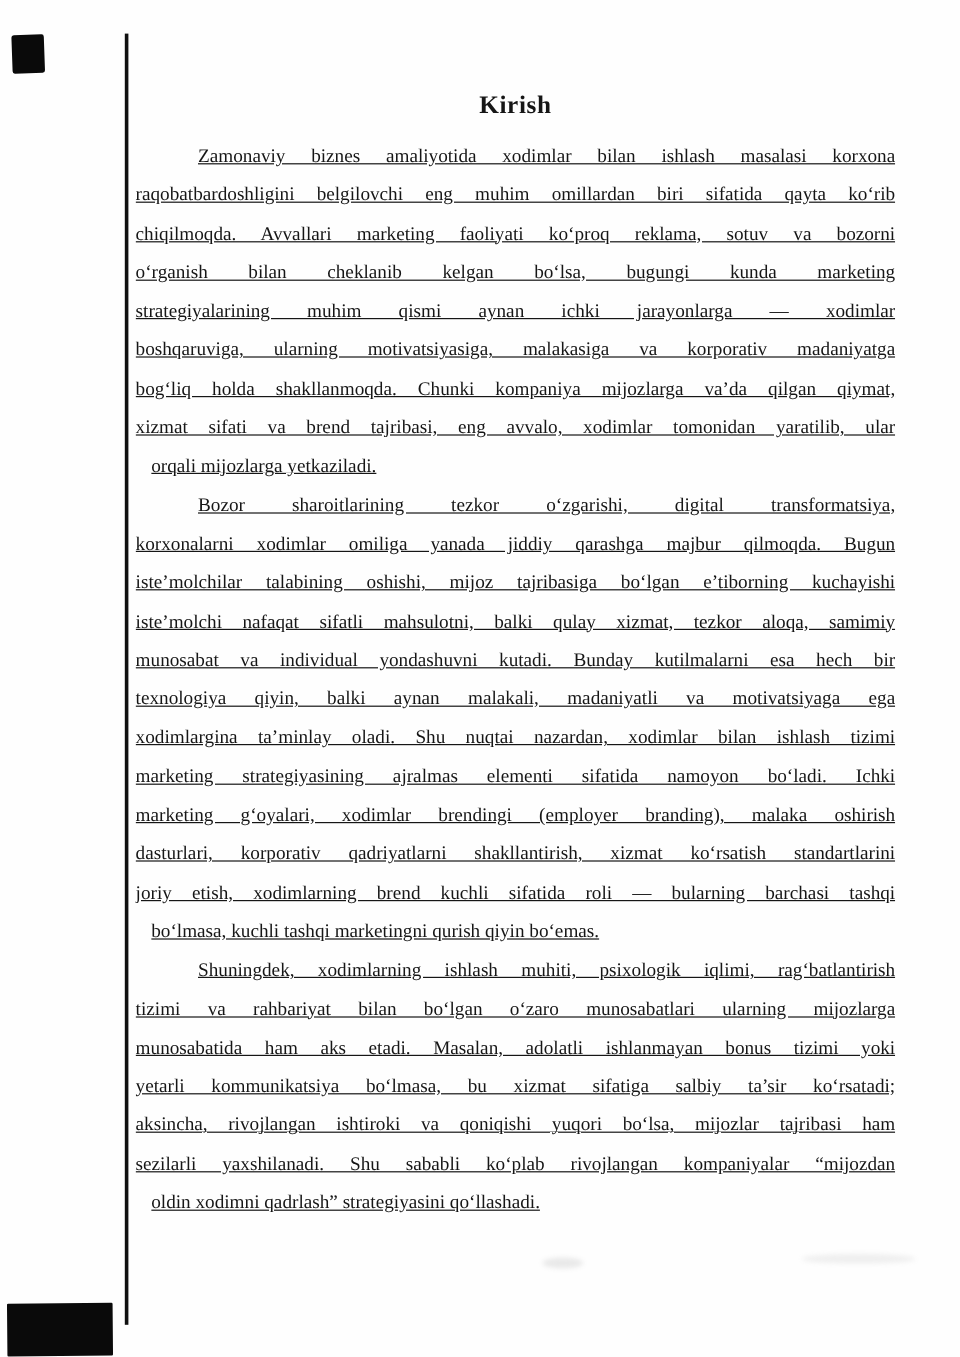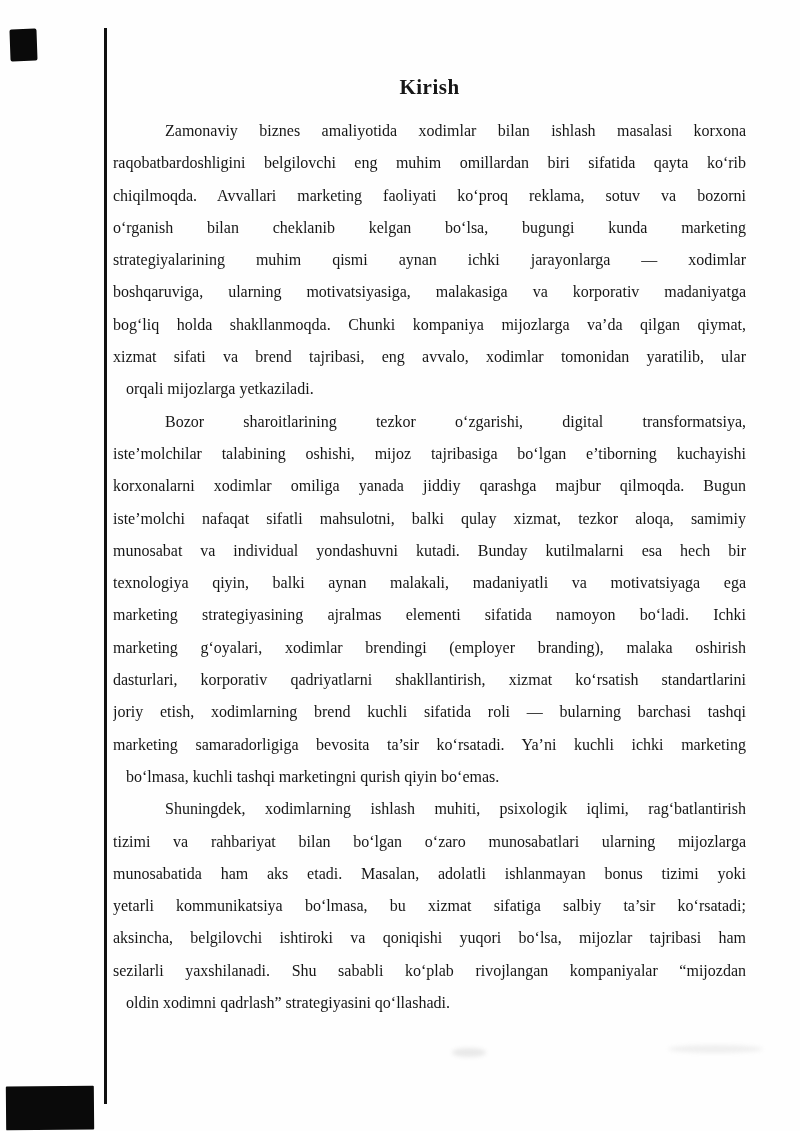--- a/index.html
+++ b/index.html
@@ -24,21 +24,21 @@
     width: 633px;
   }
   .doc-title {
     margin: 0 0 15px 0;
     font-size: 21px;
     line-height: 26px;
     font-weight: bold;
     text-align: center;
     letter-spacing: 0.5px;
   }
-  .para { margin: 0; }
+  .para { margin: 0; text-decoration: underline; }
   .line {
     font-size: 16px;
     line-height: 32.3px;
     height: 32.3px;
     overflow: hidden;
     text-align: justify;
     text-align-last: justify;
   }
   .line.first { text-indent: 52px; }
   .line.last  { text-align-last: left; margin-left: 13px; }
@@ -105,37 +105,37 @@
           <div class="line">chiqilmoqda. Avvallari marketing faoliyati ko‘proq reklama, sotuv va bozorni</div>
           <div class="line">o‘rganish bilan cheklanib kelgan bo‘lsa, bugungi kunda marketing</div>
           <div class="line">strategiyalarining muhim qismi aynan ichki jarayonlarga — xodimlar</div>
           <div class="line">boshqaruviga, ularning motivatsiyasiga, malakasiga va korporativ madaniyatga</div>
           <div class="line">bog‘liq holda shakllanmoqda. Chunki kompaniya mijozlarga va’da qilgan qiymat,</div>
           <div class="line">xizmat sifati va brend tajribasi, eng avvalo, xodimlar tomonidan yaratilib, ular</div>
           <div class="line last">orqali mijozlarga yetkaziladi.</div>
         </div>
         <div class="para">
           <div class="line first">Bozor sharoitlarining tezkor o‘zgarishi, digital transformatsiya,</div>
+          <div class="line">korxonalarni xodimlar omiliga yanada jiddiy qarashga majbur qilmoqda. Bugun</div>
           <div class="line">iste’molchilar talabining oshishi, mijoz tajribasiga bo‘lgan e’tiborning kuchayishi</div>
-          <div class="line">korxonalarni xodimlar omiliga yanada jiddiy qarashga majbur qilmoqda. Bugun</div>
           <div class="line">iste’molchi nafaqat sifatli mahsulotni, balki qulay xizmat, tezkor aloqa, samimiy</div>
           <div class="line">munosabat va individual yondashuvni kutadi. Bunday kutilmalarni esa hech bir</div>
           <div class="line">texnologiya qiyin, balki aynan malakali, madaniyatli va motivatsiyaga ega</div>
+          <div class="line">xodimlargina ta’minlay oladi. Shu nuqtai nazardan, xodimlar bilan ishlash tizimi</div>
           <div class="line">marketing strategiyasining ajralmas elementi sifatida namoyon bo‘ladi. Ichki</div>
           <div class="line">marketing g‘oyalari, xodimlar brendingi (employer branding), malaka oshirish</div>
           <div class="line">dasturlari, korporativ qadriyatlarni shakllantirish, xizmat ko‘rsatish standartlarini</div>
           <div class="line">joriy etish, xodimlarning brend kuchli sifatida roli — bularning barchasi tashqi</div>
-          <div class="line">marketing samaradorligiga bevosita ta’sir ko‘rsatadi. Ya’ni kuchli ichki marketing</div>
           <div class="line last">bo‘lmasa, kuchli tashqi marketingni qurish qiyin bo‘emas.</div>
         </div>
         <div class="para">
           <div class="line first">Shuningdek, xodimlarning ishlash muhiti, psixologik iqlimi, rag‘batlantirish</div>
           <div class="line">tizimi va rahbariyat bilan bo‘lgan o‘zaro munosabatlari ularning mijozlarga</div>
           <div class="line">munosabatida ham aks etadi. Masalan, adolatli ishlanmayan bonus tizimi yoki</div>
           <div class="line">yetarli kommunikatsiya bo‘lmasa, bu xizmat sifatiga salbiy ta’sir ko‘rsatadi;</div>
-          <div class="line">aksincha, belgilovchi ishtiroki va qoniqishi yuqori bo‘lsa, mijozlar tajribasi ham</div>
+          <div class="line">aksincha, rivojlangan ishtiroki va qoniqishi yuqori bo‘lsa, mijozlar tajribasi ham</div>
           <div class="line">sezilarli yaxshilanadi. Shu sababli ko‘plab rivojlangan kompaniyalar “mijozdan</div>
           <div class="line last">oldin xodimni qadrlash” strategiyasini qo‘llashadi.</div>
         </div>
       </div>
   </div>
 
 </div>
 
 </body></html>

